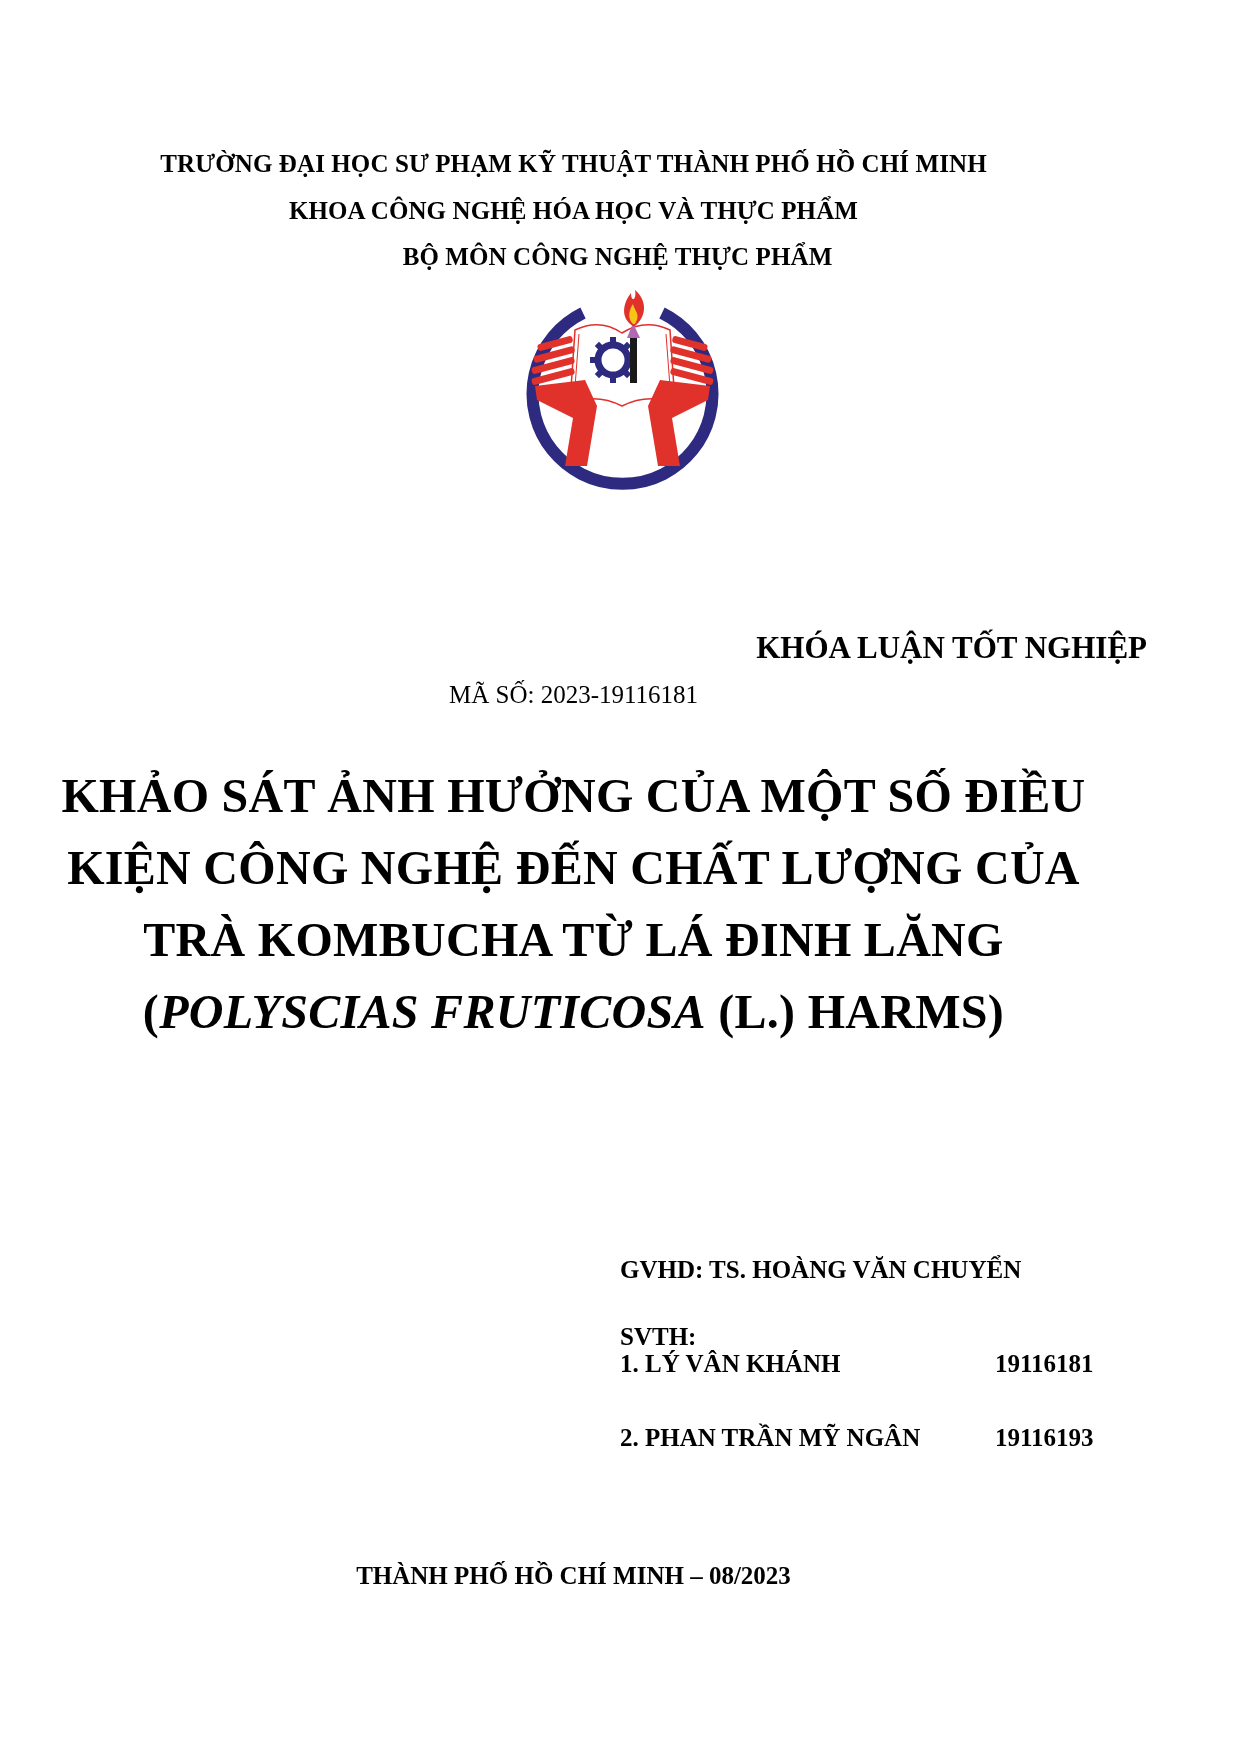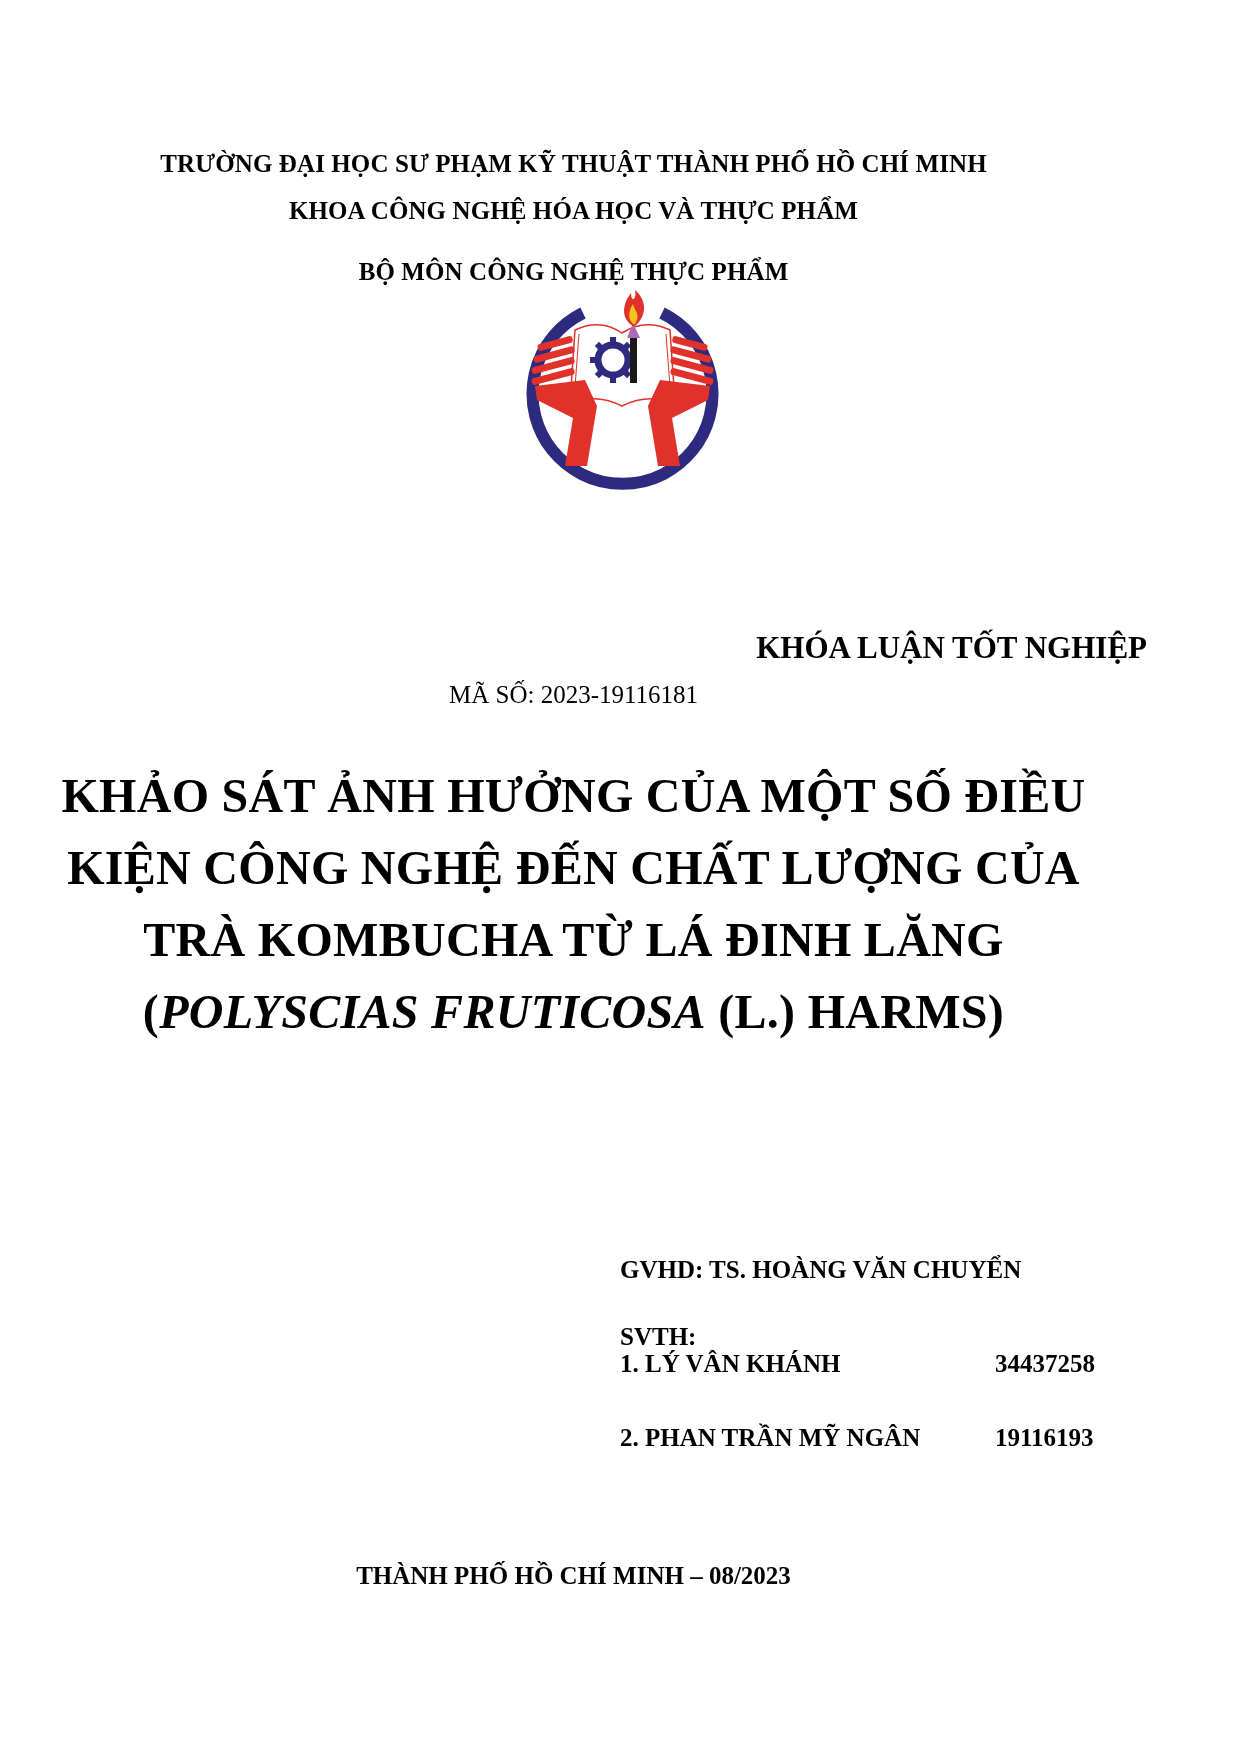--- a/index.html
+++ b/index.html
@@ -14,21 +14,21 @@
   .info { position: absolute; left: 620px; font-weight: bold; font-size: 25px; white-space: nowrap; }
   .info .sid { position: absolute; left: 375px; top: 0; }
   .footer { font-weight: bold; font-size: 25px; }
   .logo { position: absolute; left: 525px; top: 288px; width: 195px; height: 205px; }
 </style>
 </head>
 <body>
 
 <div class="center hdr" style="top:150px;">TRƯỜNG ĐẠI HỌC SƯ PHẠM KỸ THUẬT THÀNH PHỐ HỒ CHÍ MINH</div>
 <div class="center hdr" style="top:197px;">KHOA CÔNG NGHỆ HÓA HỌC VÀ THỰC PHẨM</div>
-<div class="center hdr" style="top:258px;">BỘ MÔN CÔNG NGHỆ THỰC PHẨM</div>
+<div class="center hdr" style="top:243px;margin-left:44px;">BỘ MÔN CÔNG NGHỆ THỰC PHẨM</div>
 
 <div class="logo">
   <svg width="195" height="205" viewBox="0 0 195 205">
 
     <path d="M 58 25 A 90 90 0 1 0 137 25" fill="none" stroke="#2e2a7f" stroke-width="12"></path>
 
     <path d="M 50 42 Q 75 30 97 45 Q 120 30 145 42 L 150 115 Q 122 105 97 118 Q 72 105 45 115 Z" fill="#ffffff" stroke="#e0312b" stroke-width="1.5"></path>
     <path d="M 54 46 L 49 112 M 141 46 L 146 112" stroke="#e0312b" stroke-width="1"></path>
 
     <circle cx="88" cy="72" r="15" fill="none" stroke="#2e2a7f" stroke-width="7"></circle>
@@ -72,20 +72,20 @@
 
 <div class="center title" style="top:768px;">KHẢO SÁT ẢNH HƯỞNG CỦA MỘT SỐ ĐIỀU</div>
 <div class="center title" style="top:840px;">KIỆN CÔNG NGHỆ ĐẾN CHẤT LƯỢNG CỦA</div>
 <div class="center title" style="top:912px;">TRÀ KOMBUCHA TỪ LÁ ĐINH LĂNG</div>
 <div class="center title" style="top:984px;"><span>(</span><i>POLYSCIAS FRUTICOSA</i><span> (L.) HARMS)</span></div>
 
 <div class="info" style="top:1256px;">GVHD: TS. HOÀNG VĂN CHUYỂN</div>
 <div class="info" style="top:1303px;margin-top:20px;">SVTH:</div>
 <div class="info" style="top:1350px;">
   <span>1. LÝ VÂN KHÁNH</span>
-  <span class="sid">34437258</span>
+  <span class="sid">19116181</span>
 </div>
 <div class="info" style="top:1397px;margin-top:27px;">
   <span>2. PHAN TRẦN MỸ NGÂN</span>
   <span class="sid">19116193</span>
 </div>
 
 <div class="center footer" style="top:1562px;">THÀNH PHỐ HỒ CHÍ MINH – 08/2023</div>
 
 </body></html>

